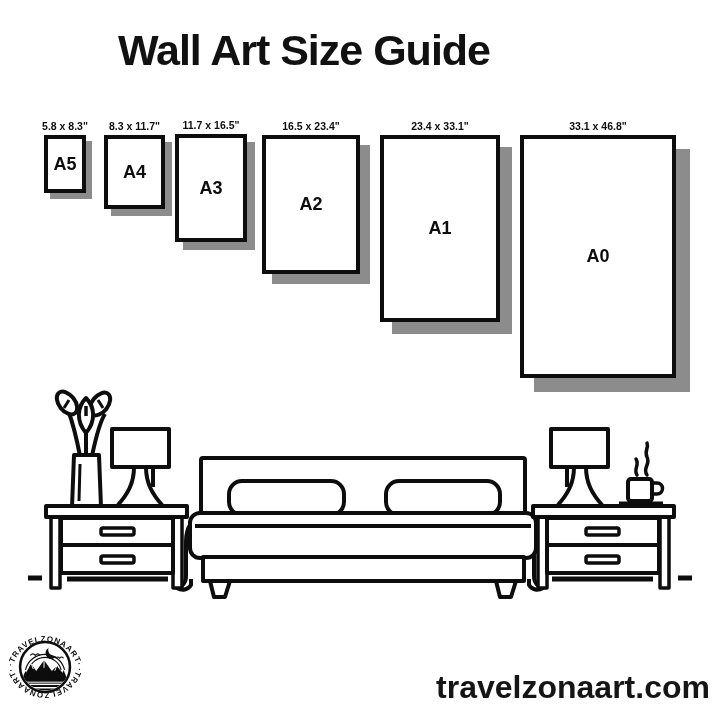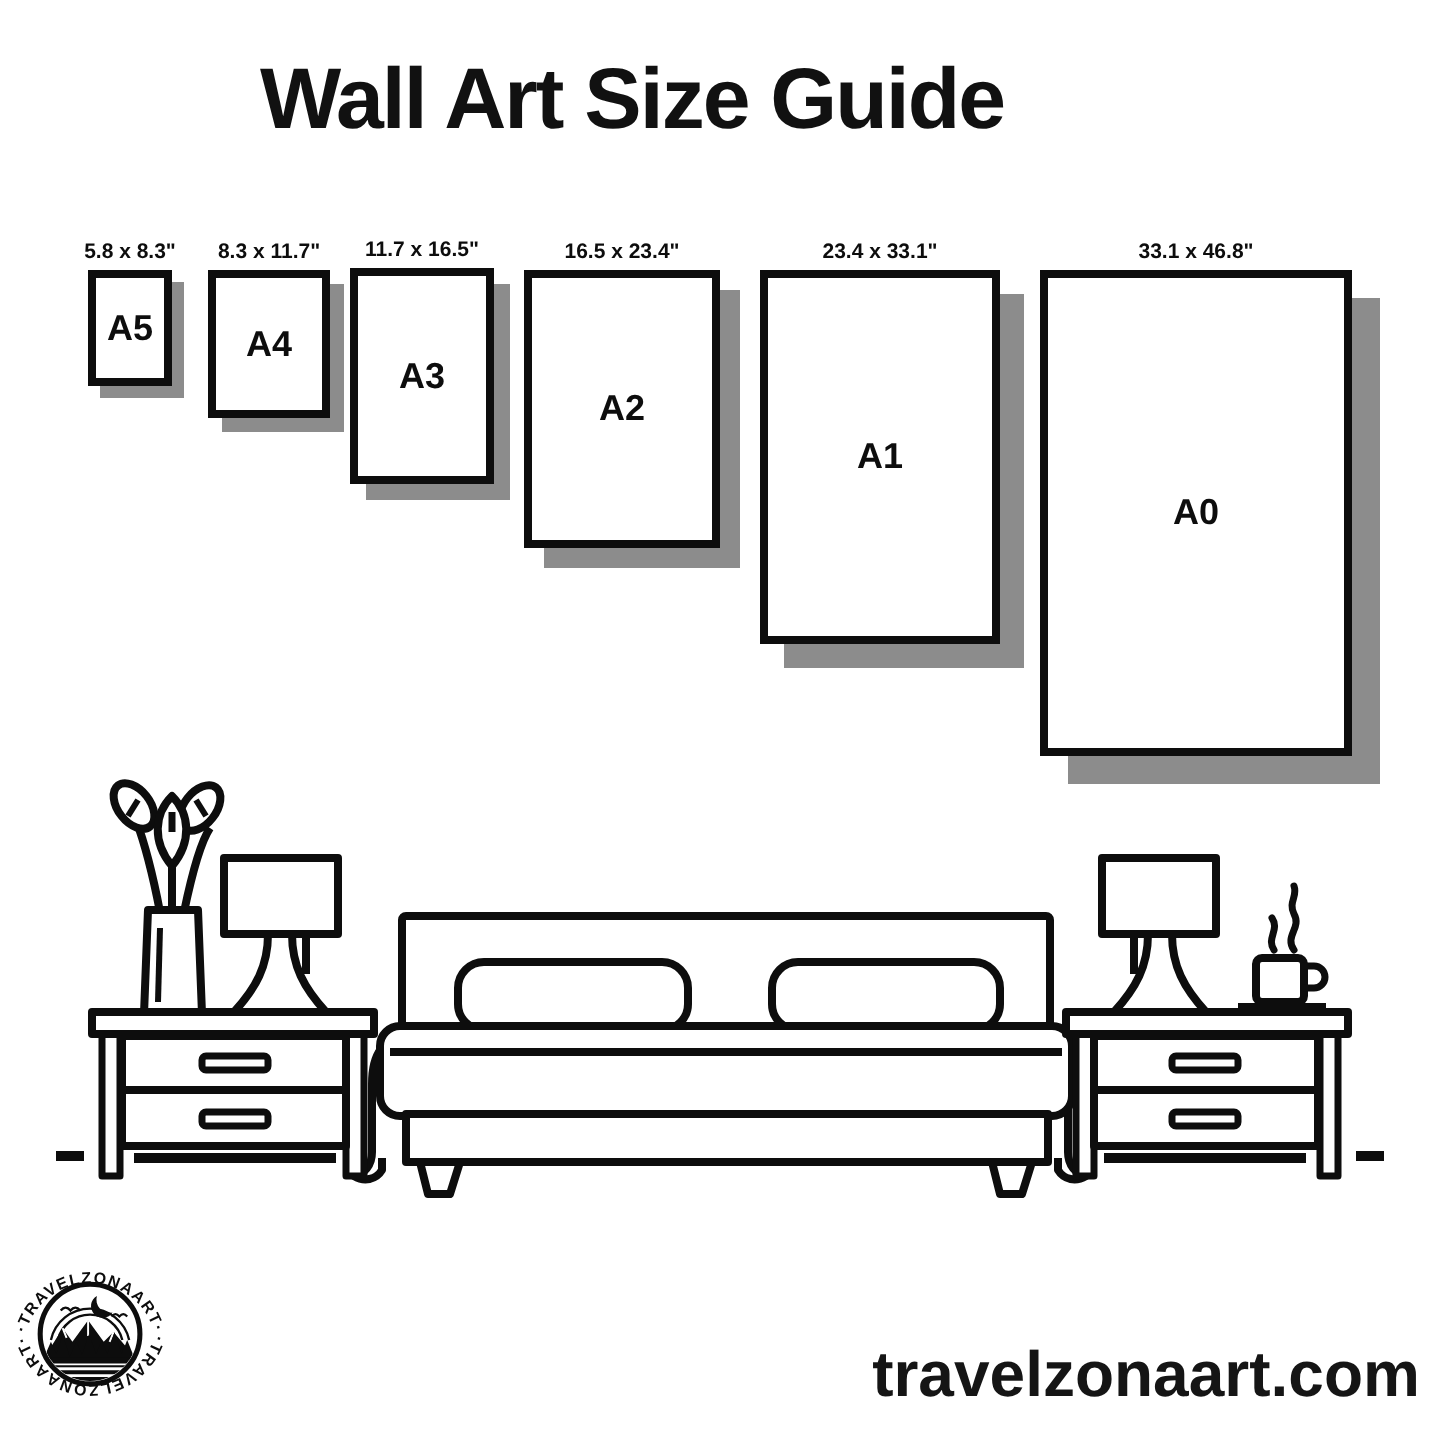--- a/index.html
+++ b/index.html
@@ -4,21 +4,21 @@
 <style>
   :root { --ink:#0d0d0d; --shadow:#8c8c8c; --bg:#ffffff; }
   * { margin:0; padding:0; box-sizing:border-box; }
   html,body { background:#fff; }
   .canvas {
     position:relative; width:720px; height:720px; background:var(--bg);
     font-family:"Liberation Sans","DejaVu Sans",sans-serif; color:var(--ink);
     overflow:hidden;
   }
   .title {
-    position:absolute; top:26px; left:12px; width:608px; text-align:center;
+    position:absolute; top:26px; left:0; width:608px; text-align:center;
     font-size:43px; font-weight:800; letter-spacing:-1px; color:#111;
   }
   .frame {
     position:absolute; background:#fff; border:4px solid var(--ink);
     display:flex; align-items:center; justify-content:center;
   }
   .f0 { left:44px;  top:135px; width:42px;  height:58px;  box-shadow:6px 6px 0 var(--shadow); }
   .f1 { left:104px; top:135px; width:61px;  height:74px;  box-shadow:7px 7px 0 var(--shadow); }
   .f2 { left:175px; top:134px; width:72px;  height:108px; box-shadow:8px 8px 0 var(--shadow); }
   .f3 { left:262px; top:135px; width:98px;  height:139px; box-shadow:10px 10px 0 var(--shadow); }

